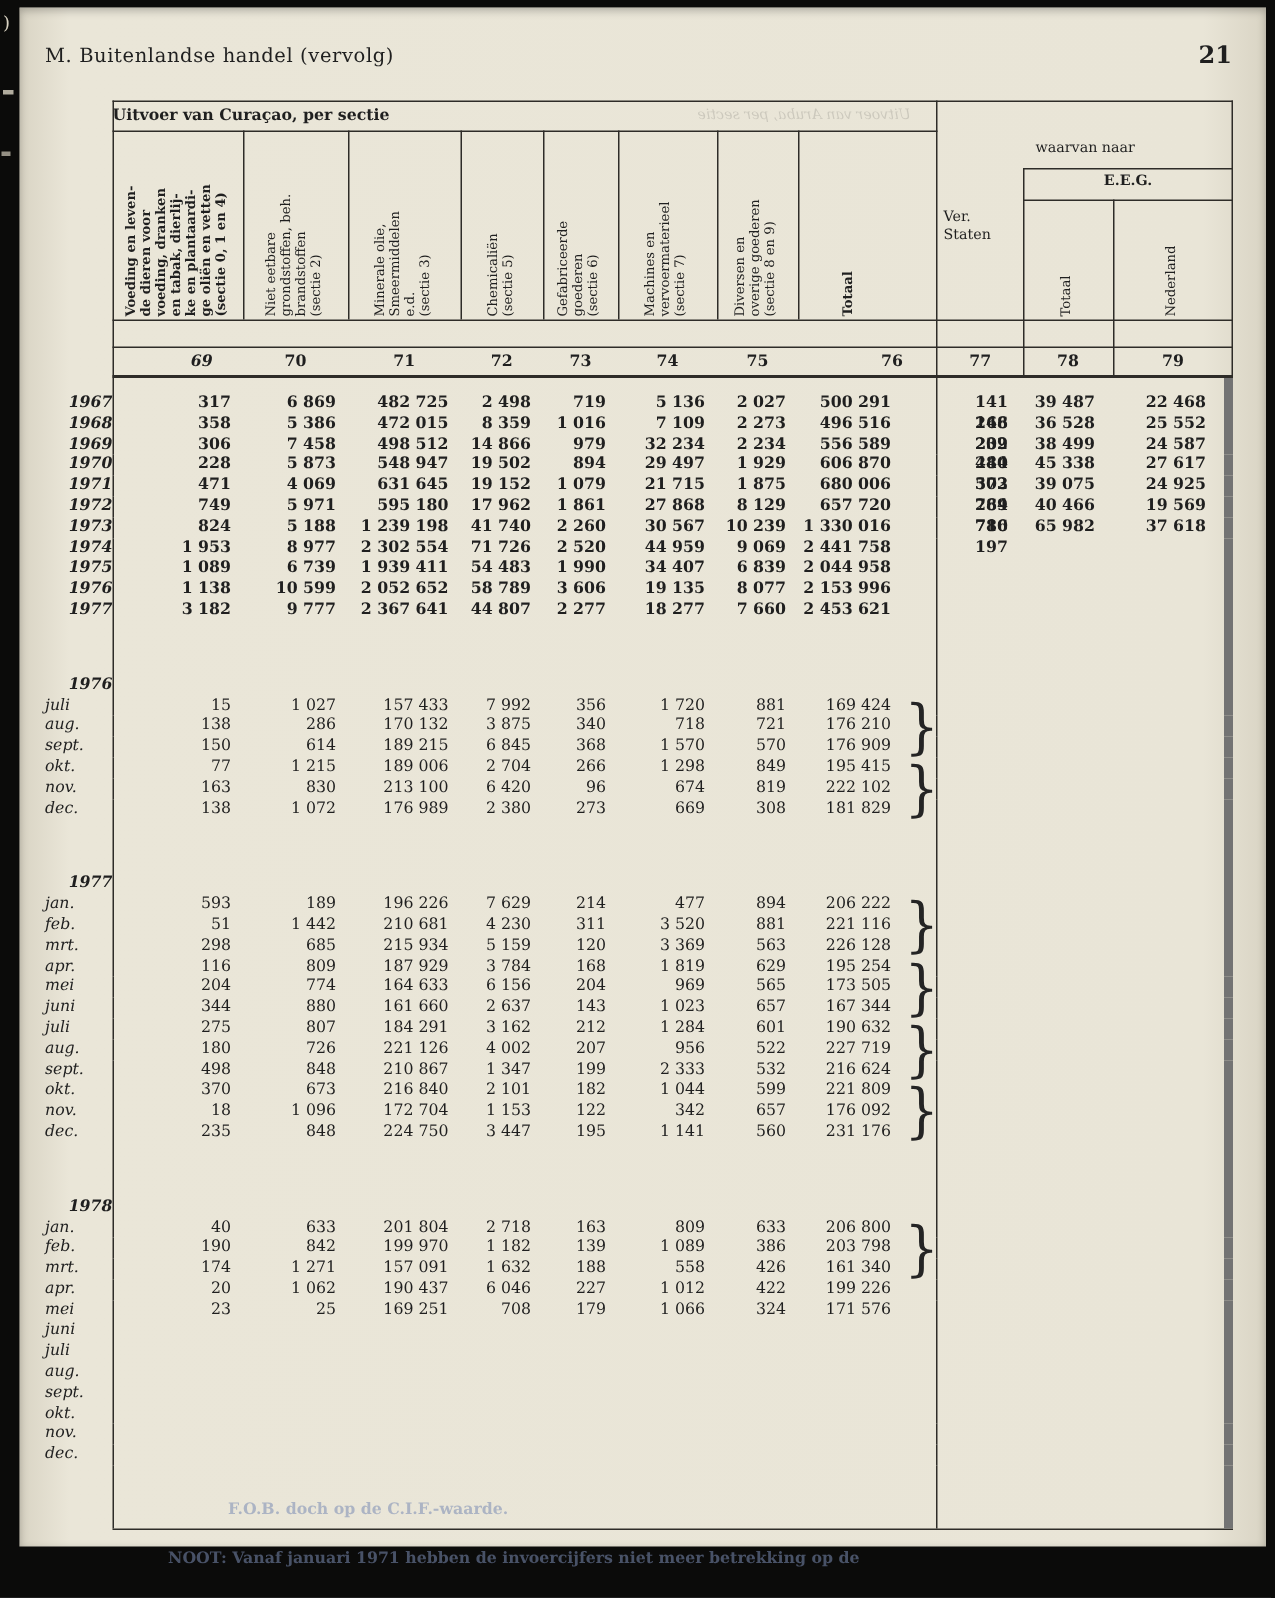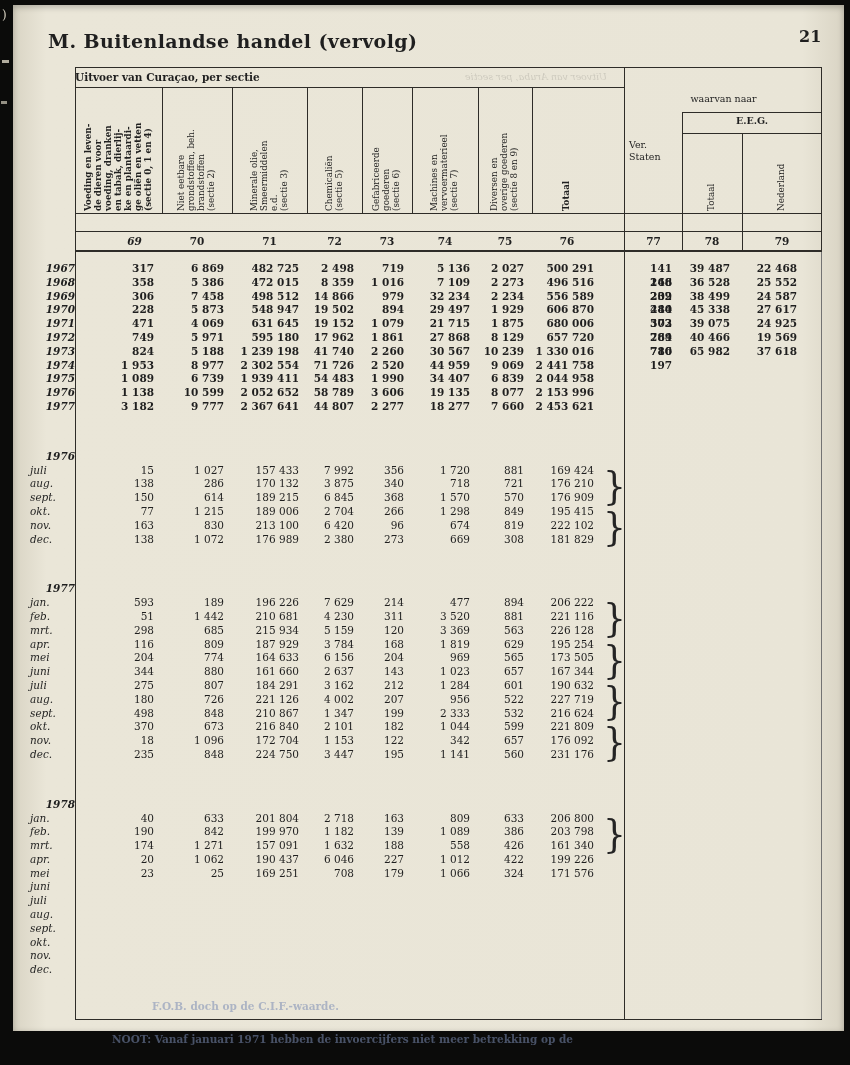--- a/index.html
+++ b/index.html
@@ -1,21 +1,21 @@
 <!DOCTYPE html>
 <html><head>
 <meta charset="utf-8">
 <style>
   html,body{margin:0;padding:0;background:#333;}
   .page{position:relative;width:850px;height:1065px;background:#0b0b0a;overflow:hidden;
         font-family:"DejaVu Serif","Liberation Serif",serif;color:#1f1f1f;}
   .paper{position:absolute;left:13px;top:5px;width:831px;height:1026px;
          background:linear-gradient(90deg,#d9d4c4,#eae6d8 4%,#e9e5d7 95%,#d9d4c4);
          box-shadow:inset 0 2px 6px rgba(0,0,0,.25);}
-  .title{position:absolute;left:48px;top:30px;font-size:19px;font-weight:700;letter-spacing:.4px;}
+  .title{position:absolute;left:30px;top:30px;font-size:13px;font-weight:400;letter-spacing:.4px;}
   .pageno{position:absolute;left:799px;top:27px;font-size:16px;font-weight:700;}
   .tablewrap{position:absolute;left:28px;top:67px;width:794px;}
   .thead{position:relative;height:185px;}
   .hl{position:absolute;height:1px;background:#2e2c28;}
   .hl.thick{height:2px;}
   .vl{position:absolute;width:1px;background:#2e2c28;}
   .stitle{position:absolute;left:47px;top:4px;width:550px;text-align:left;font-weight:700;font-size:10.5px;}
   .ghost{position:absolute;left:408px;top:4px;width:200px;text-align:center;transform:scaleX(-1);
          opacity:.14;font-style:italic;font-size:9.5px;}
   .wn{position:absolute;left:597px;top:26px;width:197px;text-align:center;font-size:9.5px;}
@@ -33,21 +33,21 @@
   #tbody{position:relative;}
   .row{display:flex;height:13.8px;line-height:13.8px;font-size:10.5px;}
   .c{box-sizing:border-box;text-align:right;padding-right:8px;overflow:visible;}
   .c0{width:47px;text-align:left;padding:0 0 0 2px;}
   .c1{width:87px;border-left:1px solid #2e2c28;}
   .c2{width:70px;}.c3{width:75px;}.c4{width:55px;}.c5{width:50px;}
   .c6{width:66px;}.c7{width:54px;}.c8{width:70px;}
   .c9{width:23px;padding:0;position:relative;border-right:1px solid #2e2c28;}
   .c10{width:57px;padding-right:10px;}
   .c11{width:60px;padding-right:12px;}
-  .c12{width:80px;padding-right:24px;border-right:1px solid #737373;}
+  .c12{width:80px;padding-right:12px;border-right:6px solid #737373;}
   .yr .c{font-weight:700;}
   .yr .c0,.hd .c0{font-weight:700;font-style:italic;text-align:right;}
   .mo .c0{font-style:italic;}
   .brace{position:absolute;left:1px;top:0;height:41px;font-size:36px;line-height:40px;
          transform:scaleY(1.1);transform-origin:top left;color:#242424;z-index:2;}
   .bline{height:0;border-top:1.6px solid #2e2c28;margin-left:47px;width:747px;}
   .note1,.note2{position:absolute;font-size:10.5px;font-weight:700;color:#7b8cb4;opacity:.55;}
   .note1{left:112px;top:1033px;}
   .note2{left:152px;top:1000px;text-align:center;}
   .corner{position:absolute;left:2px;top:8px;color:#d8d2c2;font-size:12px;}
@@ -127,21 +127,21 @@
           </div>
         </div>
       <div id="colnums">
           <div class="cnum" style="left: 63px; width: 87px; font-style: italic;">69</div>
           <div class="cnum" style="left: 134px; width: 70px;">70</div>
           <div class="cnum" style="left: 204px; width: 75px;">71</div>
           <div class="cnum" style="left: 279px; width: 55px;">72</div>
           <div class="cnum" style="left: 334px; width: 50px;">73</div>
           <div class="cnum" style="left: 384px; width: 66px;">74</div>
           <div class="cnum" style="left: 450px; width: 54px;">75</div>
-          <div class="cnum" style="left: 504px; width: 70px;">76</div>
+          <div class="cnum" style="left: 504px; width: 70px; text-align: right;">76</div>
           <div class="cnum" style="left: 597px; width: 57px;">77</div>
           <div class="cnum" style="left: 654px; width: 60px;">78</div>
           <div class="cnum" style="left: 714px; width: 80px;">79</div>
         </div>
 
       <div class="hl" style="left:47px;top:0;width:747px"></div>
       <div class="hl" style="left:47px;top:20px;width:550px"></div>
       <div class="hl" style="left:654px;top:45px;width:140px"></div>
       <div class="hl" style="left:654px;top:66px;width:140px"></div>
       <div class="hl" style="left:47px;top:146px;width:747px"></div>

